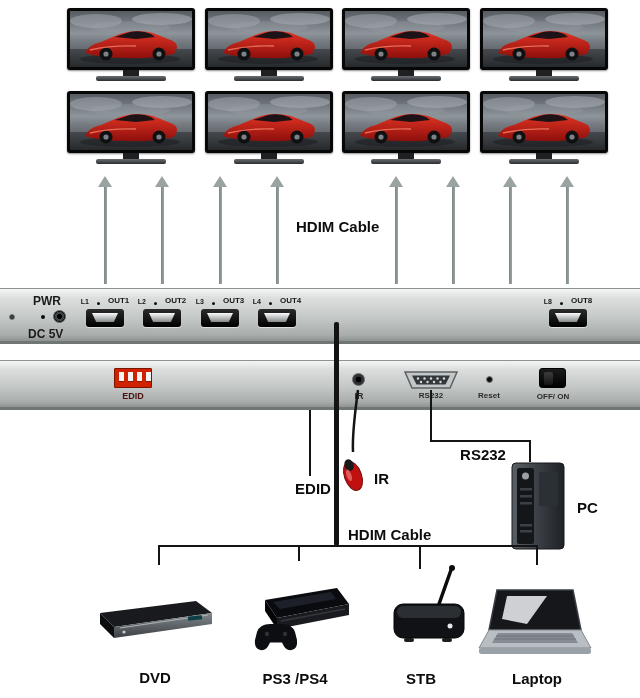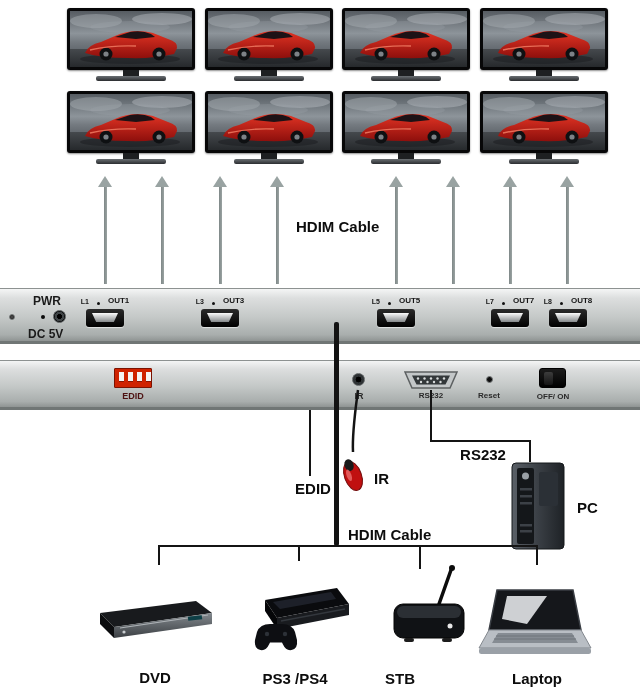--- a/index.html
+++ b/index.html
@@ -223,45 +223,45 @@
     <div class="port-group" style="left:75px">
         <div class="port-labels">
           <span class="led-label">L1</span>
           <span class="led-dot-sm"></span>
           <span class="port-name">OUT1</span>
         </div>
         <div class="hdmi-port">
           <div class="hdmi-inner"></div>
         </div>
       </div>
+    <div class="port-group" style="left:132px">
+        <div class="port-labels">
+          <span class="led-label">L2</span>
+          <span class="led-dot-sm"></span>
+          <span class="port-name">OUT2</span>
+        </div>
+        <div class="hdmi-port">
+          <div class="hdmi-inner"></div>
+        </div>
+      </div>
     <div class="port-group" style="left:190px">
         <div class="port-labels">
           <span class="led-label">L3</span>
           <span class="led-dot-sm"></span>
           <span class="port-name">OUT3</span>
         </div>
         <div class="hdmi-port">
           <div class="hdmi-inner"></div>
         </div>
       </div>
-    <div class="port-group" style="left:366px">
-        <div class="port-labels">
-          <span class="led-label">L5</span>
-          <span class="led-dot-sm"></span>
-          <span class="port-name">OUT5</span>
-        </div>
-        <div class="hdmi-port">
-          <div class="hdmi-inner"></div>
-        </div>
-      </div>
-    <div class="port-group" style="left:480px">
-        <div class="port-labels">
-          <span class="led-label">L7</span>
-          <span class="led-dot-sm"></span>
-          <span class="port-name">OUT7</span>
+    <div class="port-group" style="left:247px">
+        <div class="port-labels">
+          <span class="led-label">L4</span>
+          <span class="led-dot-sm"></span>
+          <span class="port-name">OUT4</span>
         </div>
         <div class="hdmi-port">
           <div class="hdmi-inner"></div>
         </div>
       </div>
     <div class="port-group" style="left:538px">
         <div class="port-labels">
           <span class="led-label">L8</span>
           <span class="led-dot-sm"></span>
           <span class="port-name">OUT8</span>
@@ -378,16 +378,16 @@
     <polygon points="32,8 72,8 52,36 27,31" fill="#eef1f3" opacity="0.85"></polygon>
     <polygon points="14,42 106,42 116,60 4,60" fill="#b9bec4" stroke="#83888e"></polygon>
     <polygon points="23,45 97,45 103,55 17,55" fill="#868c93"></polygon>
     <line x1="21" y1="48" x2="99" y2="48" stroke="#6e747a" stroke-width="1"></line>
     <line x1="19" y1="51" x2="101" y2="51" stroke="#6e747a" stroke-width="1"></line>
     <rect x="4" y="60" width="112" height="6" rx="2.5" fill="#9aa0a7"></rect>
   </svg>
 
   <div class="device-label" style="left:120px;top:669px;width:70px">DVD</div>
   <div class="device-label" style="left:250px;top:670px;width:90px">PS3 /PS4</div>
-  <div class="device-label" style="left:372px;top:670px;width:56px">STB</div>
+  <div class="device-label" style="left:393px;top:670px;width:56px">STB</div>
   <div class="device-label" style="left:504px;top:670px;width:66px">Laptop</div>
 
 </div>
 
 </body></html>

